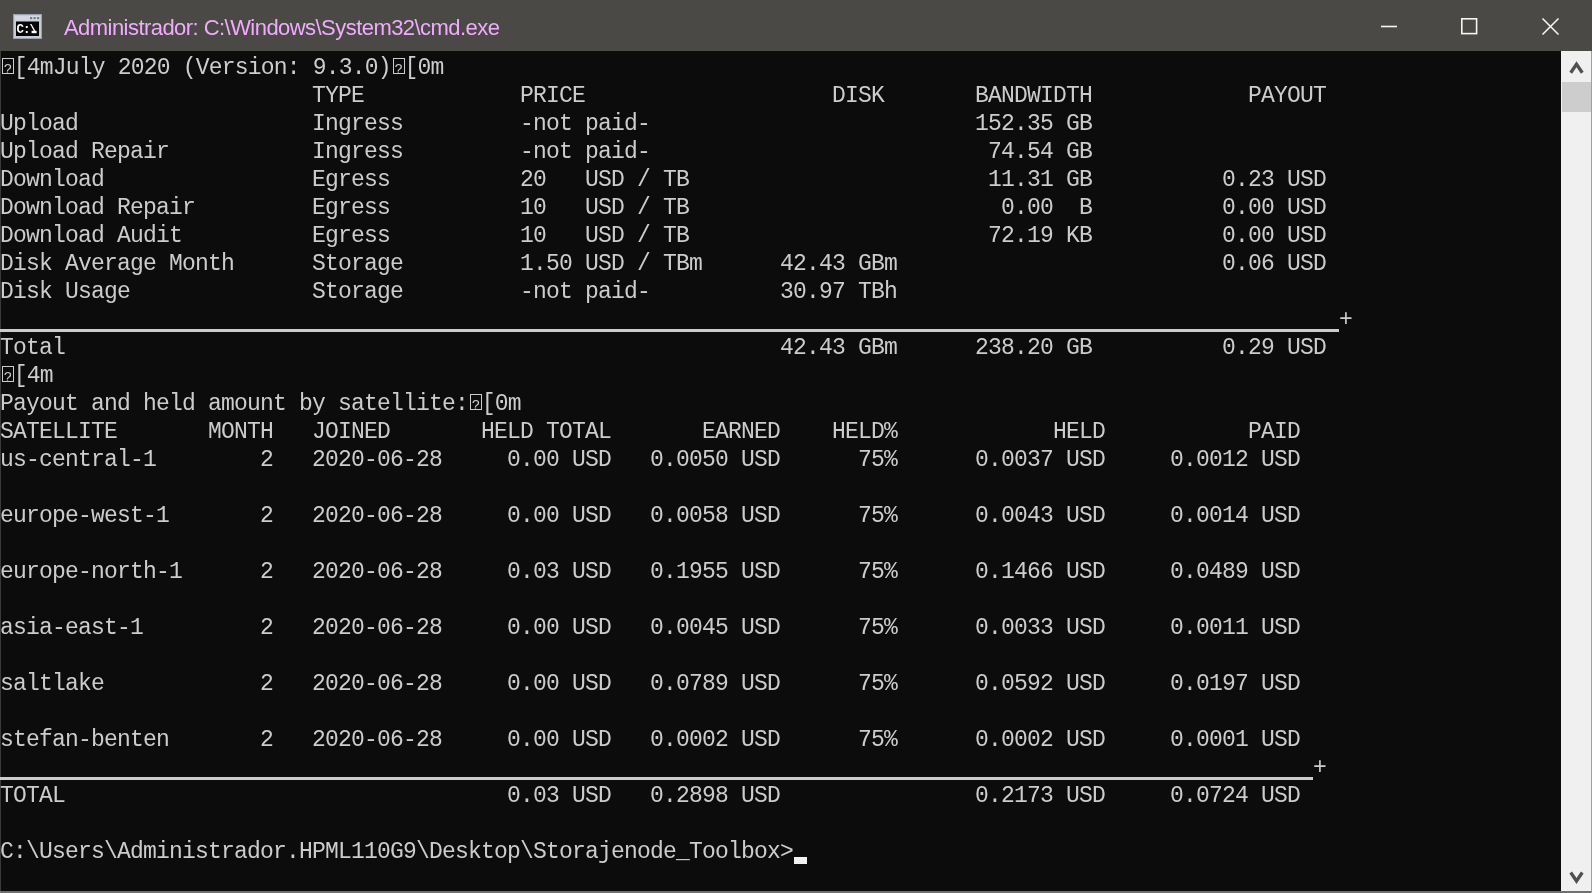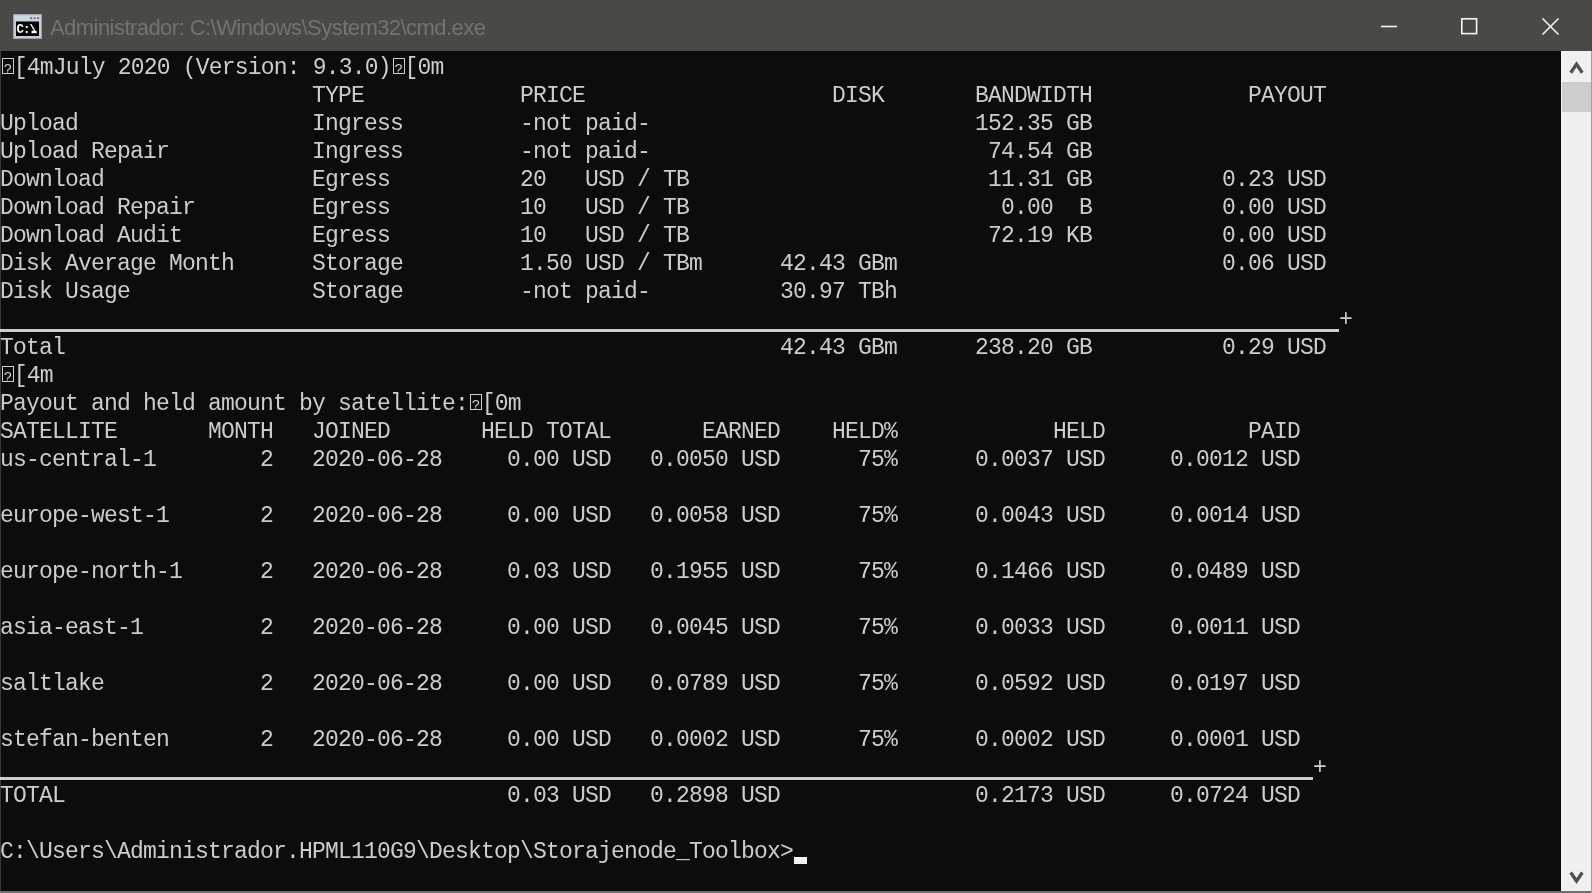--- a/index.html
+++ b/index.html
@@ -1,16 +1,16 @@
 <!DOCTYPE html>
 <html><head><meta charset="utf-8"><style>
 html,body{margin:0;padding:0;width:1592px;height:893px;overflow:hidden;background:#0c0c0c;}
 #win{position:absolute;left:0;top:0;width:1592px;height:893px;background:#0c0c0c;}
 #title{position:absolute;left:0;top:0;width:1592px;height:51px;background:#4a4946;}
-#ttext{position:absolute;left:50px;top:15.7px;font:22px/23px "Liberation Sans",sans-serif;color:#737373;letter-spacing:-0.55px;white-space:pre;}
+#ttext{position:absolute;left:64px;top:15.7px;font:22px/23px "Liberation Sans",sans-serif;color:#f0abfc;letter-spacing:-0.55px;white-space:pre;}
 #icon{position:absolute;left:13px;top:14px;}
 .btn{position:absolute;top:0;height:51px;width:81px;}
 #console{position:absolute;left:0;top:51px;width:1561px;height:840px;background:#0c0c0c;border-left:1px solid #3a3a3a;box-sizing:border-box;}
 pre#txt{position:absolute;left:0;top:53.5px;margin:0;font-family:"Liberation Mono",monospace;font-size:23px;line-height:28px;letter-spacing:-0.802px;color:#cccccc;white-space:pre;}
 .e{display:inline-block;width:13.802px;height:18px;position:relative;vertical-align:baseline;letter-spacing:0;}
 .e::before{content:"";position:absolute;left:2px;top:2.5px;width:10px;height:13.5px;border:1px solid #cccccc;}
 .q{position:absolute;left:2px;top:0.5px;width:12px;text-align:center;font-size:14px;letter-spacing:0;}
 #cursor{position:absolute;left:794px;top:857px;width:13px;height:7px;background:#f2f2f2;}
 #sep1{position:absolute;left:0;top:329.2px;width:1339px;height:2.6px;background:#cccccc;}
 #sep2{position:absolute;left:0;top:777.2px;width:1313px;height:2.6px;background:#cccccc;}

